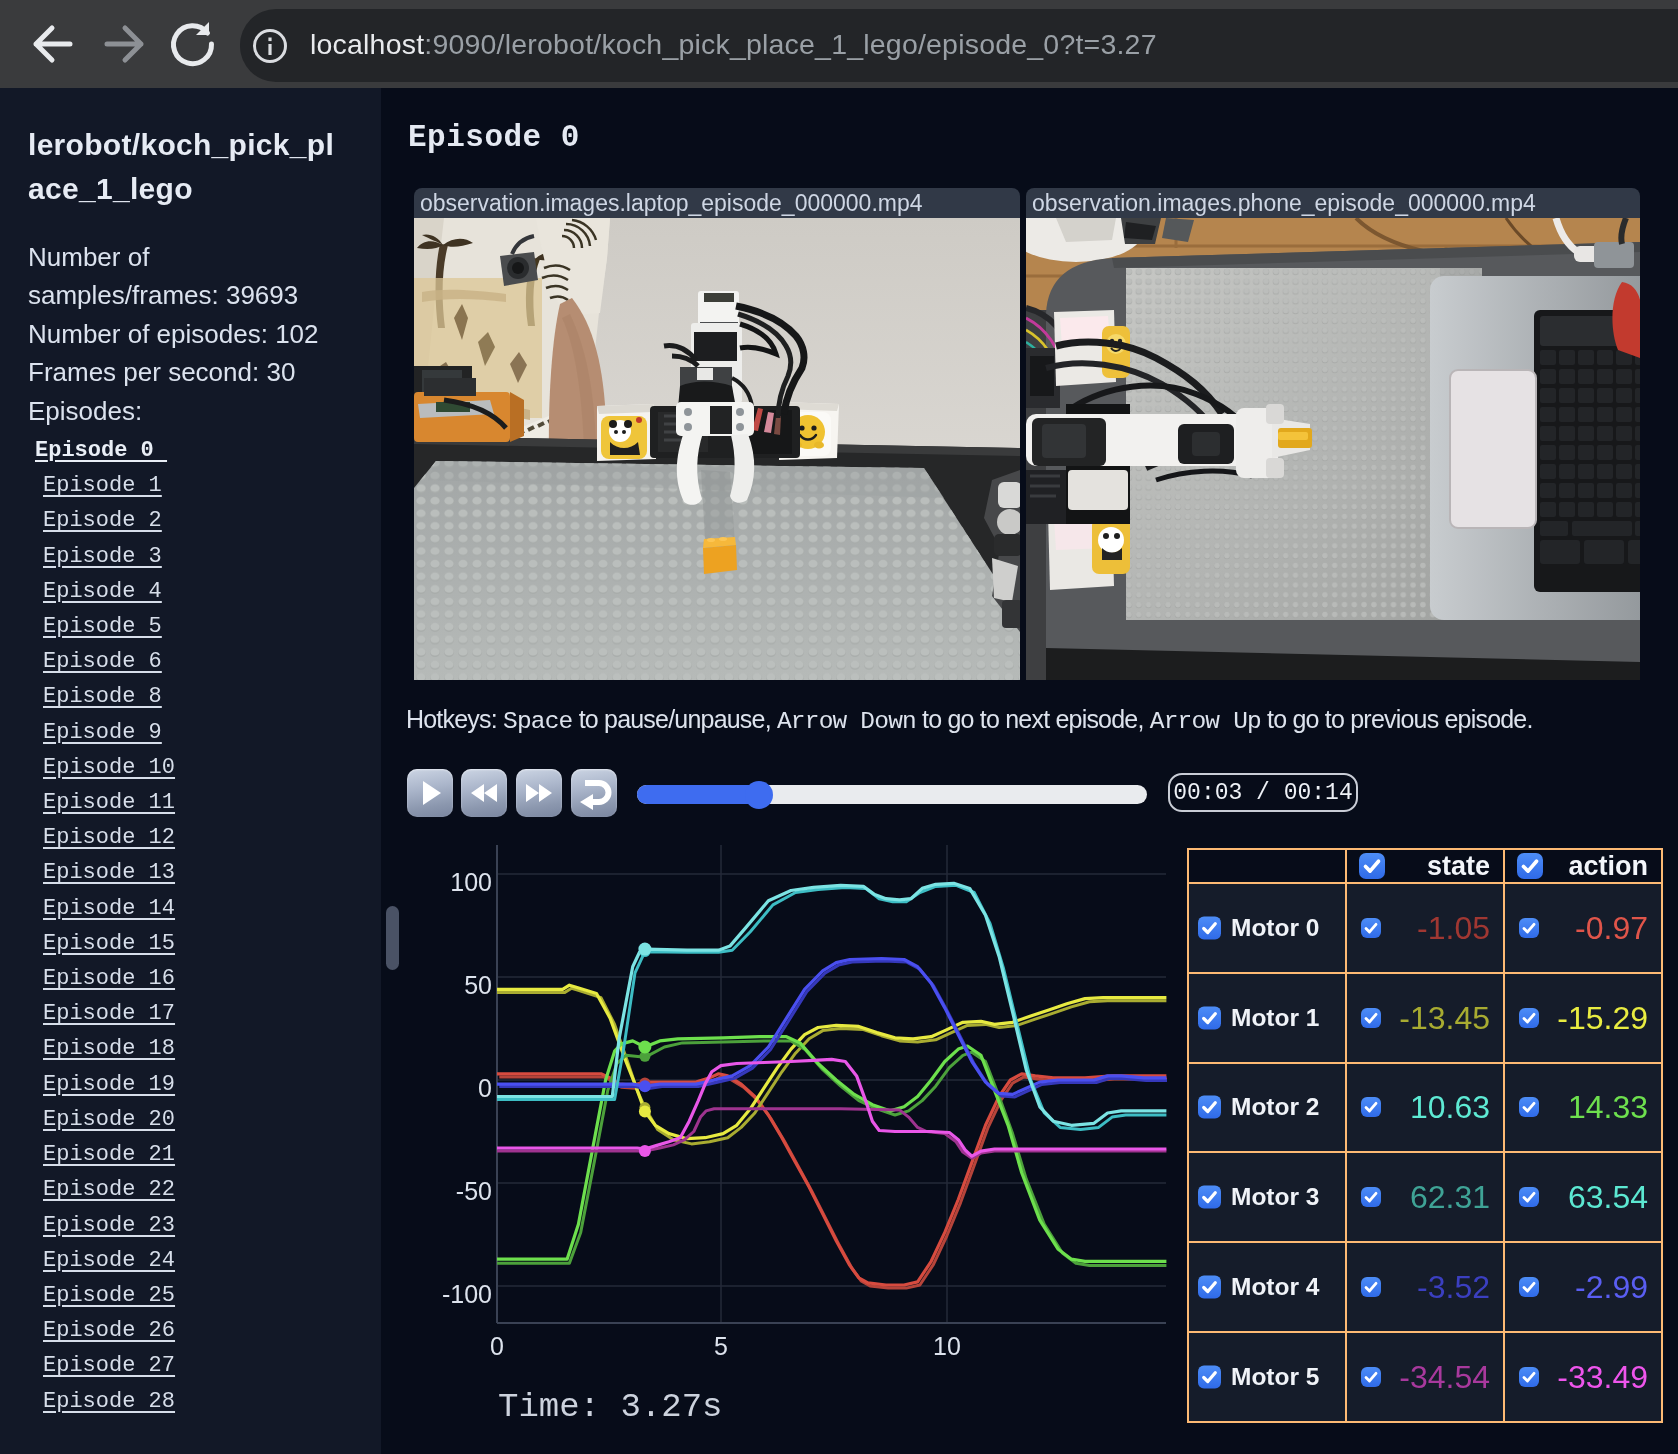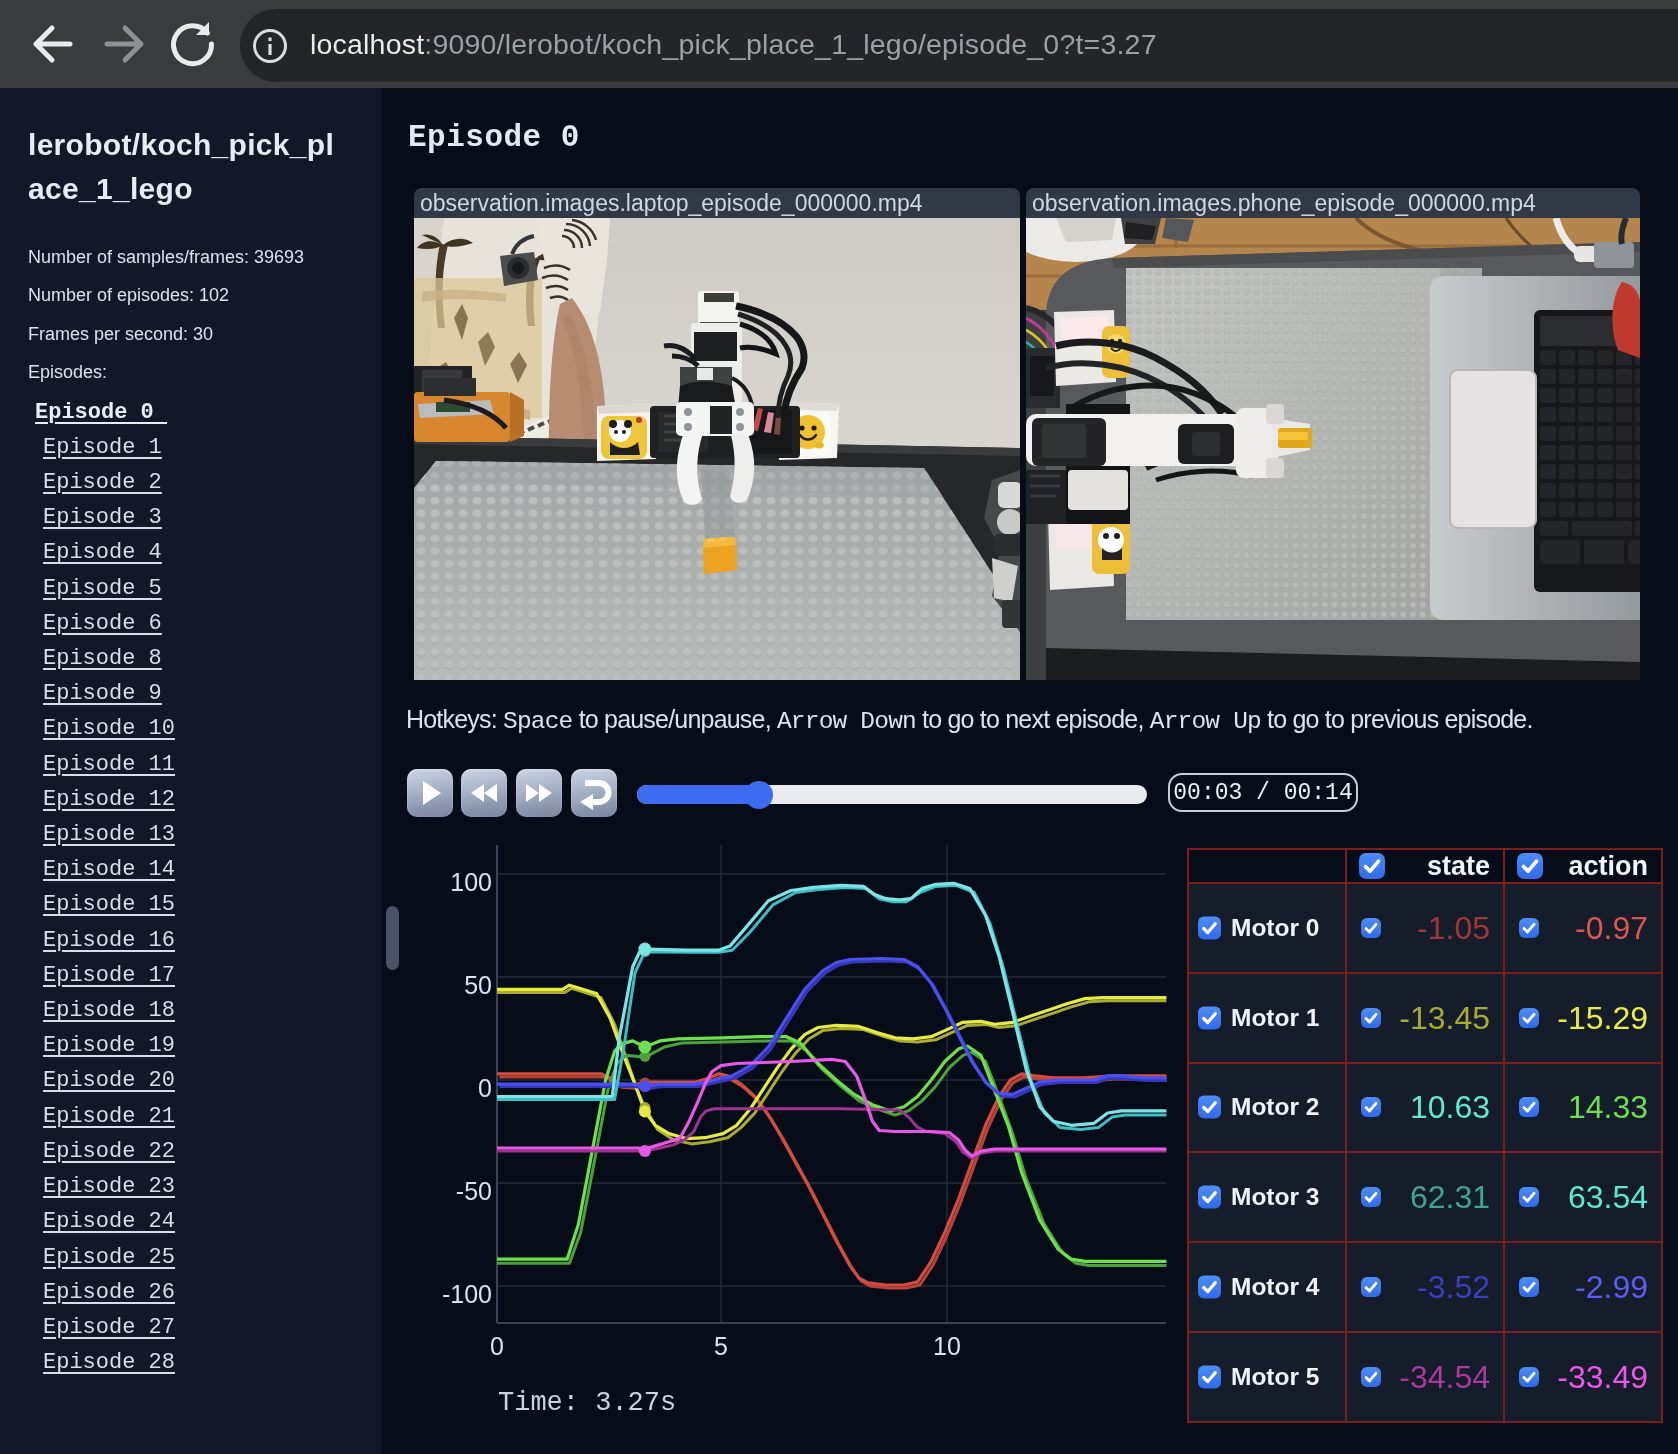--- a/index.html
+++ b/index.html
@@ -13,21 +13,21 @@
     background:#232528; border-radius:36px 0 0 36px; }
   #urlglow { position:absolute; left:240px; top:16px; width:58px; height:58px; border-radius:50%;
     background:#2e3033; }
   #urltext { position:absolute; left:310px; top:28px; font-size:28.5px; color:#9aa0a6; white-space:nowrap; letter-spacing:0.2px;}
   #urltext b { color:#e8eaed; font-weight:normal; }
   
   #sidebar { position:absolute; left:0; top:88px; width:439px; height:1366px;
     background:#121827; color:#dbe2ee; }
   #sidebar h1 { font-size:30px; letter-spacing:-0.3px; line-height:44px; font-weight:bold; color:#e6ebf4;
     padding:35px 20px 0 28px; letter-spacing:0.3px;}
-  #stats { margin-top:27px; padding-left:28px; font-size:18px; line-height:38.4px; color:#dbe2ee; width:333px;}
+  #stats { margin-top:27px; padding-left:28px; font-size:26px; line-height:38.4px; color:#dbe2ee; width:333px;}
   #eplist { margin-top:3px; padding-left:43px; font-family:"Liberation Mono",monospace;
     font-size:22px; line-height:35.2px; color:#d7deea; }
   #eplist div { white-space:pre; }
   #eplist .sel { font-weight:bold; margin-left:-8px; color:#e9eef6;}
   #eplist span { text-decoration:underline; text-underline-offset:4px; }
   #scrollthumb { position:absolute; left:386px; top:906px; width:13px; height:64px;
     border-radius:7px; background:#4a5265; z-index:10; }
   
   #main { position:absolute; left:381px; top:88px; width:1297px; height:1366px; background:#070c19; }
   #heading { position:absolute; left:27px; top:32px; font-family:"Liberation Mono",monospace;
@@ -50,24 +50,24 @@
   #slider-fill { position:absolute; left:0; top:0; width:121px; height:19px;
     border-radius:10px 0 0 10px; background:#3e6cf0; }
   #slider-thumb { position:absolute; left:108px; top:-4.5px; width:28px; height:28px;
     border-radius:50%; background:#3e6cf0; }
   #timebadge { position:absolute; left:787px; top:685px; width:190px; height:39px;
     border:2px solid #c9cdd6; border-radius:14px; color:#eef1f6; white-space:nowrap;
     font-family:"Liberation Mono",monospace; font-size:23px; line-height:37px; text-align:center; }
   
   #chartwrap { position:absolute; left:49px; top:752px; }
   #timelabel { position:absolute; left:117px; top:1300px; font-family:"Liberation Mono",monospace;
-    font-size:27px; color:#ccd2dd; }
+    font-size:34px; color:#ccd2dd; }
   table#motors { position:absolute; left:806px; top:760px; border-collapse:collapse;
     color:#f0f3f8; table-layout:fixed; }
-  #motors td, #motors th { border:2px solid #7f1d1d; position:relative; padding:0; }
+  #motors td, #motors th { border:2px solid #fdba74; position:relative; padding:0; }
   #motors th { height:34px; }
   #motors td { height:89.8px; background:#151c2a; }
   #motors col { width:158px; }
   #motors .cbx { position:absolute; top:50%; transform:translateY(-50%); }
   #motors .val { position:absolute; top:50%; transform:translateY(-50%); right:13px; font-size:32px; }
   #motors th .val { font-size:27px; font-weight:bold; color:#f2f5fa; }
   #motors td.c1 .val { left:42px; right:auto; font-weight:bold; font-size:24.5px; text-align:left; }
   .cb { display:inline-block; vertical-align:middle; border-radius:6px;
     background:linear-gradient(180deg,#4d8df7 0%,#2f6ae8 100%); position:relative; }
   .cb svg { position:absolute; left:0; top:0; }

